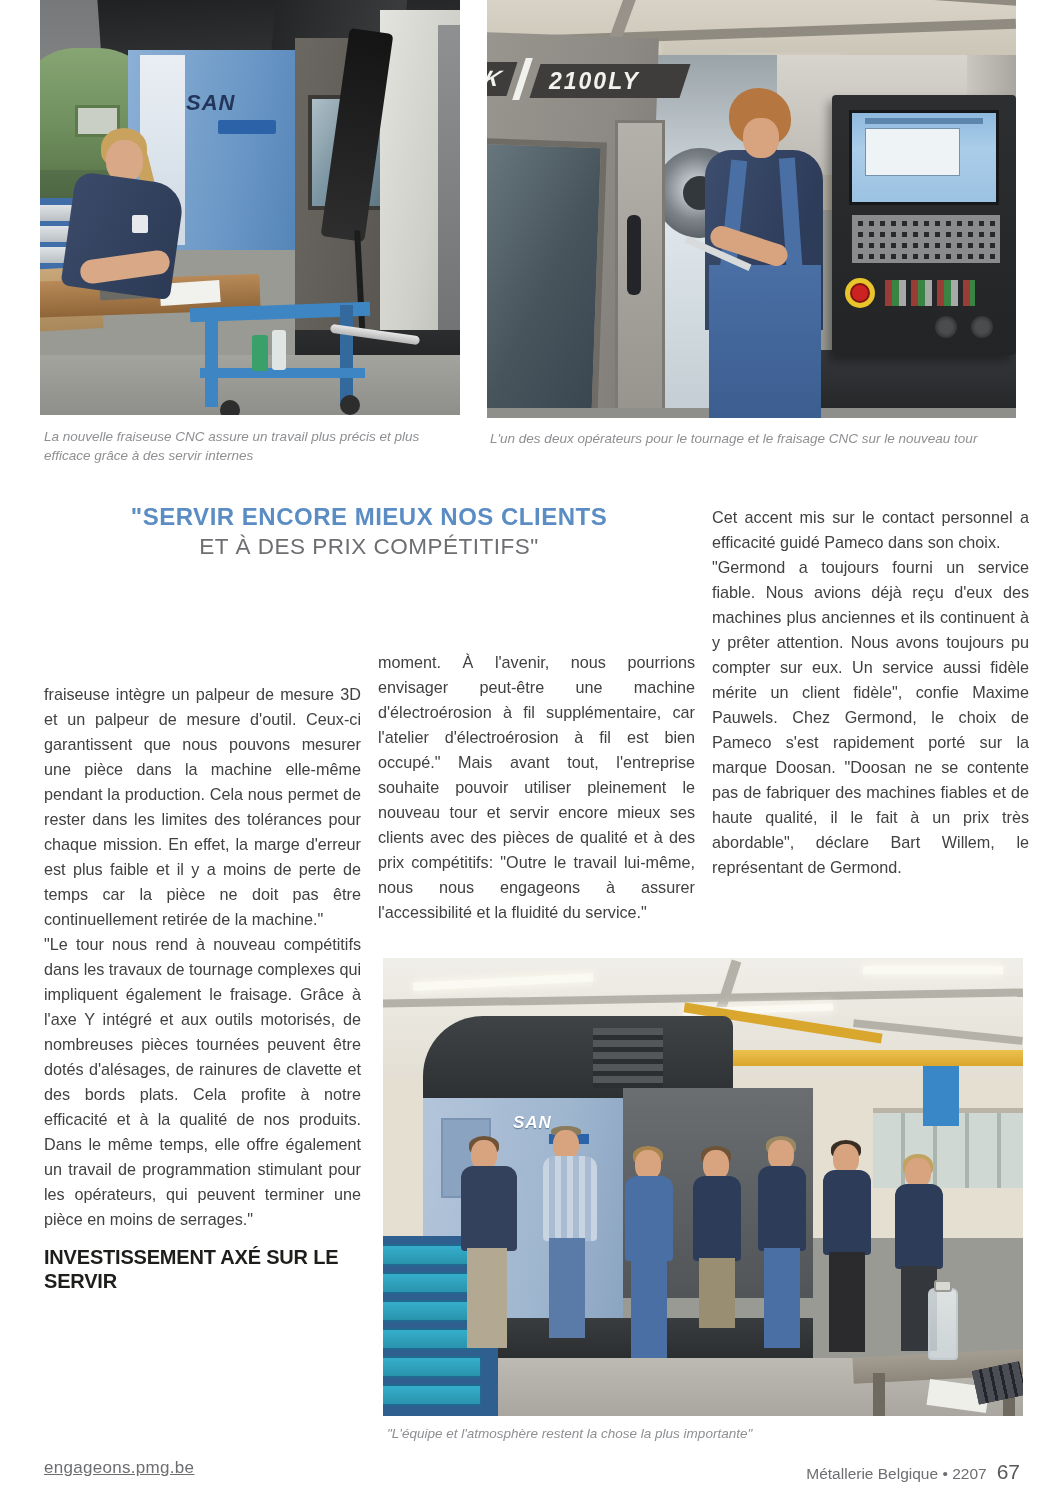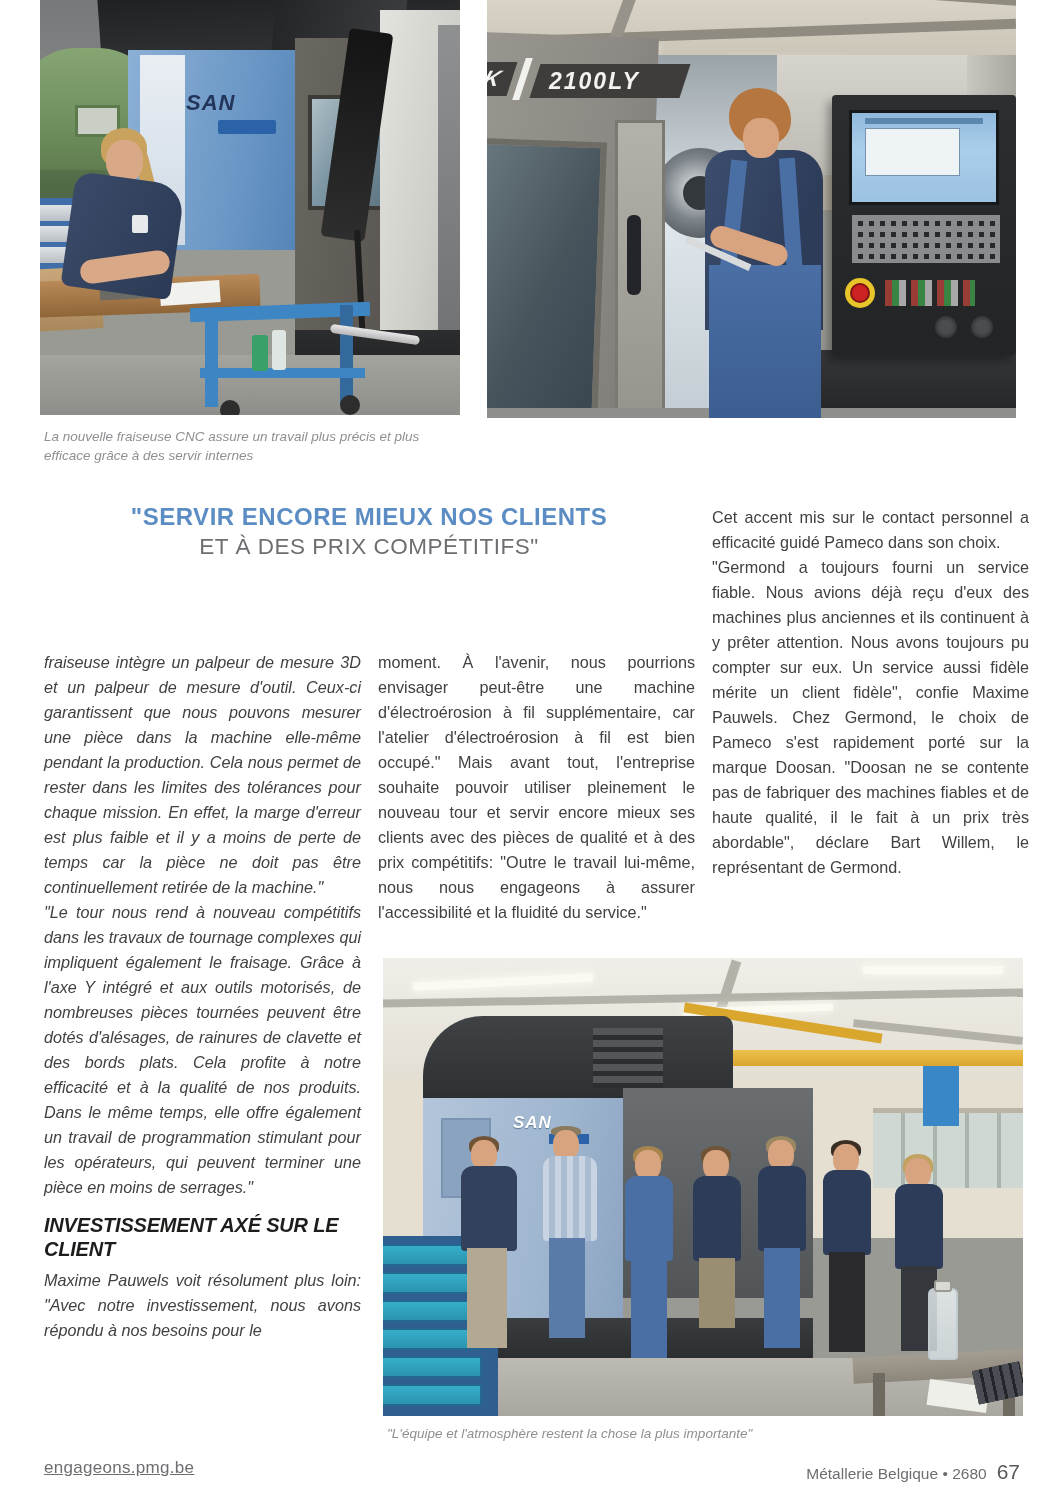--- a/index.html
+++ b/index.html
@@ -139,21 +139,21 @@
   .person .body { position:absolute; left:0; top:26px; width:48px; height:85px; background:#2d3c59; border-radius:12px 12px 4px 4px; }
   .person .legs { position:absolute; left:6px; top:108px; width:36px; height:100px; background:#3b4b63; }
 
   
   .caption { position:absolute; font-style:italic; color:#8d8f92; font-size:13.5px; line-height:19px; }
   .headline { position:absolute; left:44px; top:502px; width:650px; text-align:center; }
   .headline .h-blue { color:#5b8dc4; font-weight:bold; font-size:24px; letter-spacing:0.5px; line-height:30px; }
   .headline .h-gray { color:#6d6e71; font-size:22.5px; letter-spacing:0.5px; line-height:30px; }
   .col { position:absolute; width:317px; color:#414042; font-size:16.2px; line-height:25px; text-align:justify; }
   .col p { margin:0; }
-  .col-1 { left:44px;  top:650px;font-style:italic; }
+  .col-1 { left:44px;  top:682px; }
   .col-2 { left:378px; top:650px; }
   .col-3 { left:712px; top:505px; }
   .subhead { color:#1d1d1b; font-weight:bold; font-size:20px; line-height:24px; text-align:left; letter-spacing:-0.2px; }
   .sh-1 { margin-top:16px; margin-bottom:7px; }
   .sh-2 { margin-top:13px; margin-bottom:7px; }
   .footer-link { position:absolute; left:44px; top:1458px; font-size:17px; color:#6d6e71; text-decoration:underline; letter-spacing:0.3px; }
   .footer-right { position:absolute; right:38px; top:1460px; color:#6d6e71; font-size:15.5px; }
   .footer-right .pageno { font-size:21px; color:#58595b; margin-left:10px; }
 </style>
 </head>
@@ -246,31 +246,31 @@
     <div class="pr-strapL"></div>
     <div class="pr-strapR"></div>
     <div class="pr-overall"></div>
     <div class="pr-armF"></div>
     <div class="pr-tool"></div>
     <div class="pr-hair"></div>
     <div class="pr-face"></div>
   </div>
 
   <div class="caption" style="left:44px; top:427px; width:400px;">La nouvelle fraiseuse CNC assure un travail plus précis et plus efficace grâce à des servir internes</div>
+  <div class="caption" style="left:490px; top:429px; width:525px;">L'un des deux opérateurs pour le tournage et le fraisage CNC sur le nouveau tour</div>
 
   <div class="headline">
     <div class="h-blue">"SERVIR ENCORE MIEUX NOS CLIENTS</div>
     <div class="h-gray">ET À DES PRIX COMPÉTITIFS"</div>
   </div>
 
   <div class="col col-1">
     <p>fraiseuse intègre un palpeur de mesure 3D et un palpeur de mesure d'outil. Ceux-ci garantissent que nous pouvons mesurer une pièce dans la machine elle-même pendant la production. Cela nous permet de rester dans les limites des tolérances pour chaque mission. En effet, la marge d'erreur est plus faible et il y a moins de perte de temps car la pièce ne doit pas être continuellement retirée de la machine."</p>
     <p>"Le tour nous rend à nouveau compétitifs dans les travaux de tournage complexes qui impliquent également le fraisage. Grâce à l'axe Y intégré et aux outils motorisés, de nombreuses pièces tournées peuvent être dotés d'alésages, de rainures de clavette et des bords plats. Cela profite à notre efficacité et à la qualité de nos produits. Dans le même temps, elle offre également un travail de programmation stimulant pour les opérateurs, qui peuvent terminer une pièce en moins de serrages."</p>
-    <div class="subhead sh-2">INVESTISSEMENT AXÉ SUR LE CLIENT</div>
-    <p>Maxime Pauwels voit résolument plus loin: "Avec notre investissement, nous avons répondu à nos besoins pour le</p>
+    <div class="subhead sh-2">INVESTISSEMENT AXÉ SUR LE SERVIR</div>
   </div>
 
   <div class="col col-2">
     <p>moment. À l'avenir, nous pourrions envisager peut-être une machine d'électroérosion à fil supplémentaire, car l'atelier d'électroérosion à fil est bien occupé." Mais avant tout, l'entreprise souhaite pouvoir utiliser pleinement le nouveau tour et servir encore mieux ses clients avec des pièces de qualité et à des prix compétitifs: "Outre le travail lui-même, nous nous engageons à assurer l'accessibilité et la fluidité du service."</p>
   </div>
 
   <div class="col col-3">
     <p>Cet accent mis sur le contact personnel a efficacité guidé Pameco dans son choix.</p>
     <p>"Germond a toujours fourni un service fiable. Nous avions déjà reçu d'eux des machines plus anciennes et ils continuent à y prêter attention. Nous avons toujours pu compter sur eux. Un service aussi fidèle mérite un client fidèle", confie Maxime Pauwels. Chez Germond, le choix de Pameco s'est rapidement porté sur la marque Doosan. "Doosan ne se contente pas de fabriquer des machines fiables et de haute qualité, il le fait à un prix très abordable", déclare Bart Willem, le représentant de Germond.</p>
   </div>
@@ -355,16 +355,16 @@
     <div class="pb-bottle"></div>
     <div class="pb-bottle-cap"></div>
     <div class="pb-paper"></div>
     <div class="pb-calc"></div>
   </div>
 
   <div class="caption" style="left:387px; top:1424px; width:620px;">"L'équipe et l'atmosphère restent la chose la plus importante"</div>
 
   <a class="footer-link" href="#">engageons.pmg.be</a>
   <div class="footer-right">
-    <span>Métallerie Belgique • 2680</span><span class="pageno">67</span>
+    <span>Métallerie Belgique • 2207</span><span class="pageno">67</span>
   </div>
 
 </div>
 
 </body></html>

